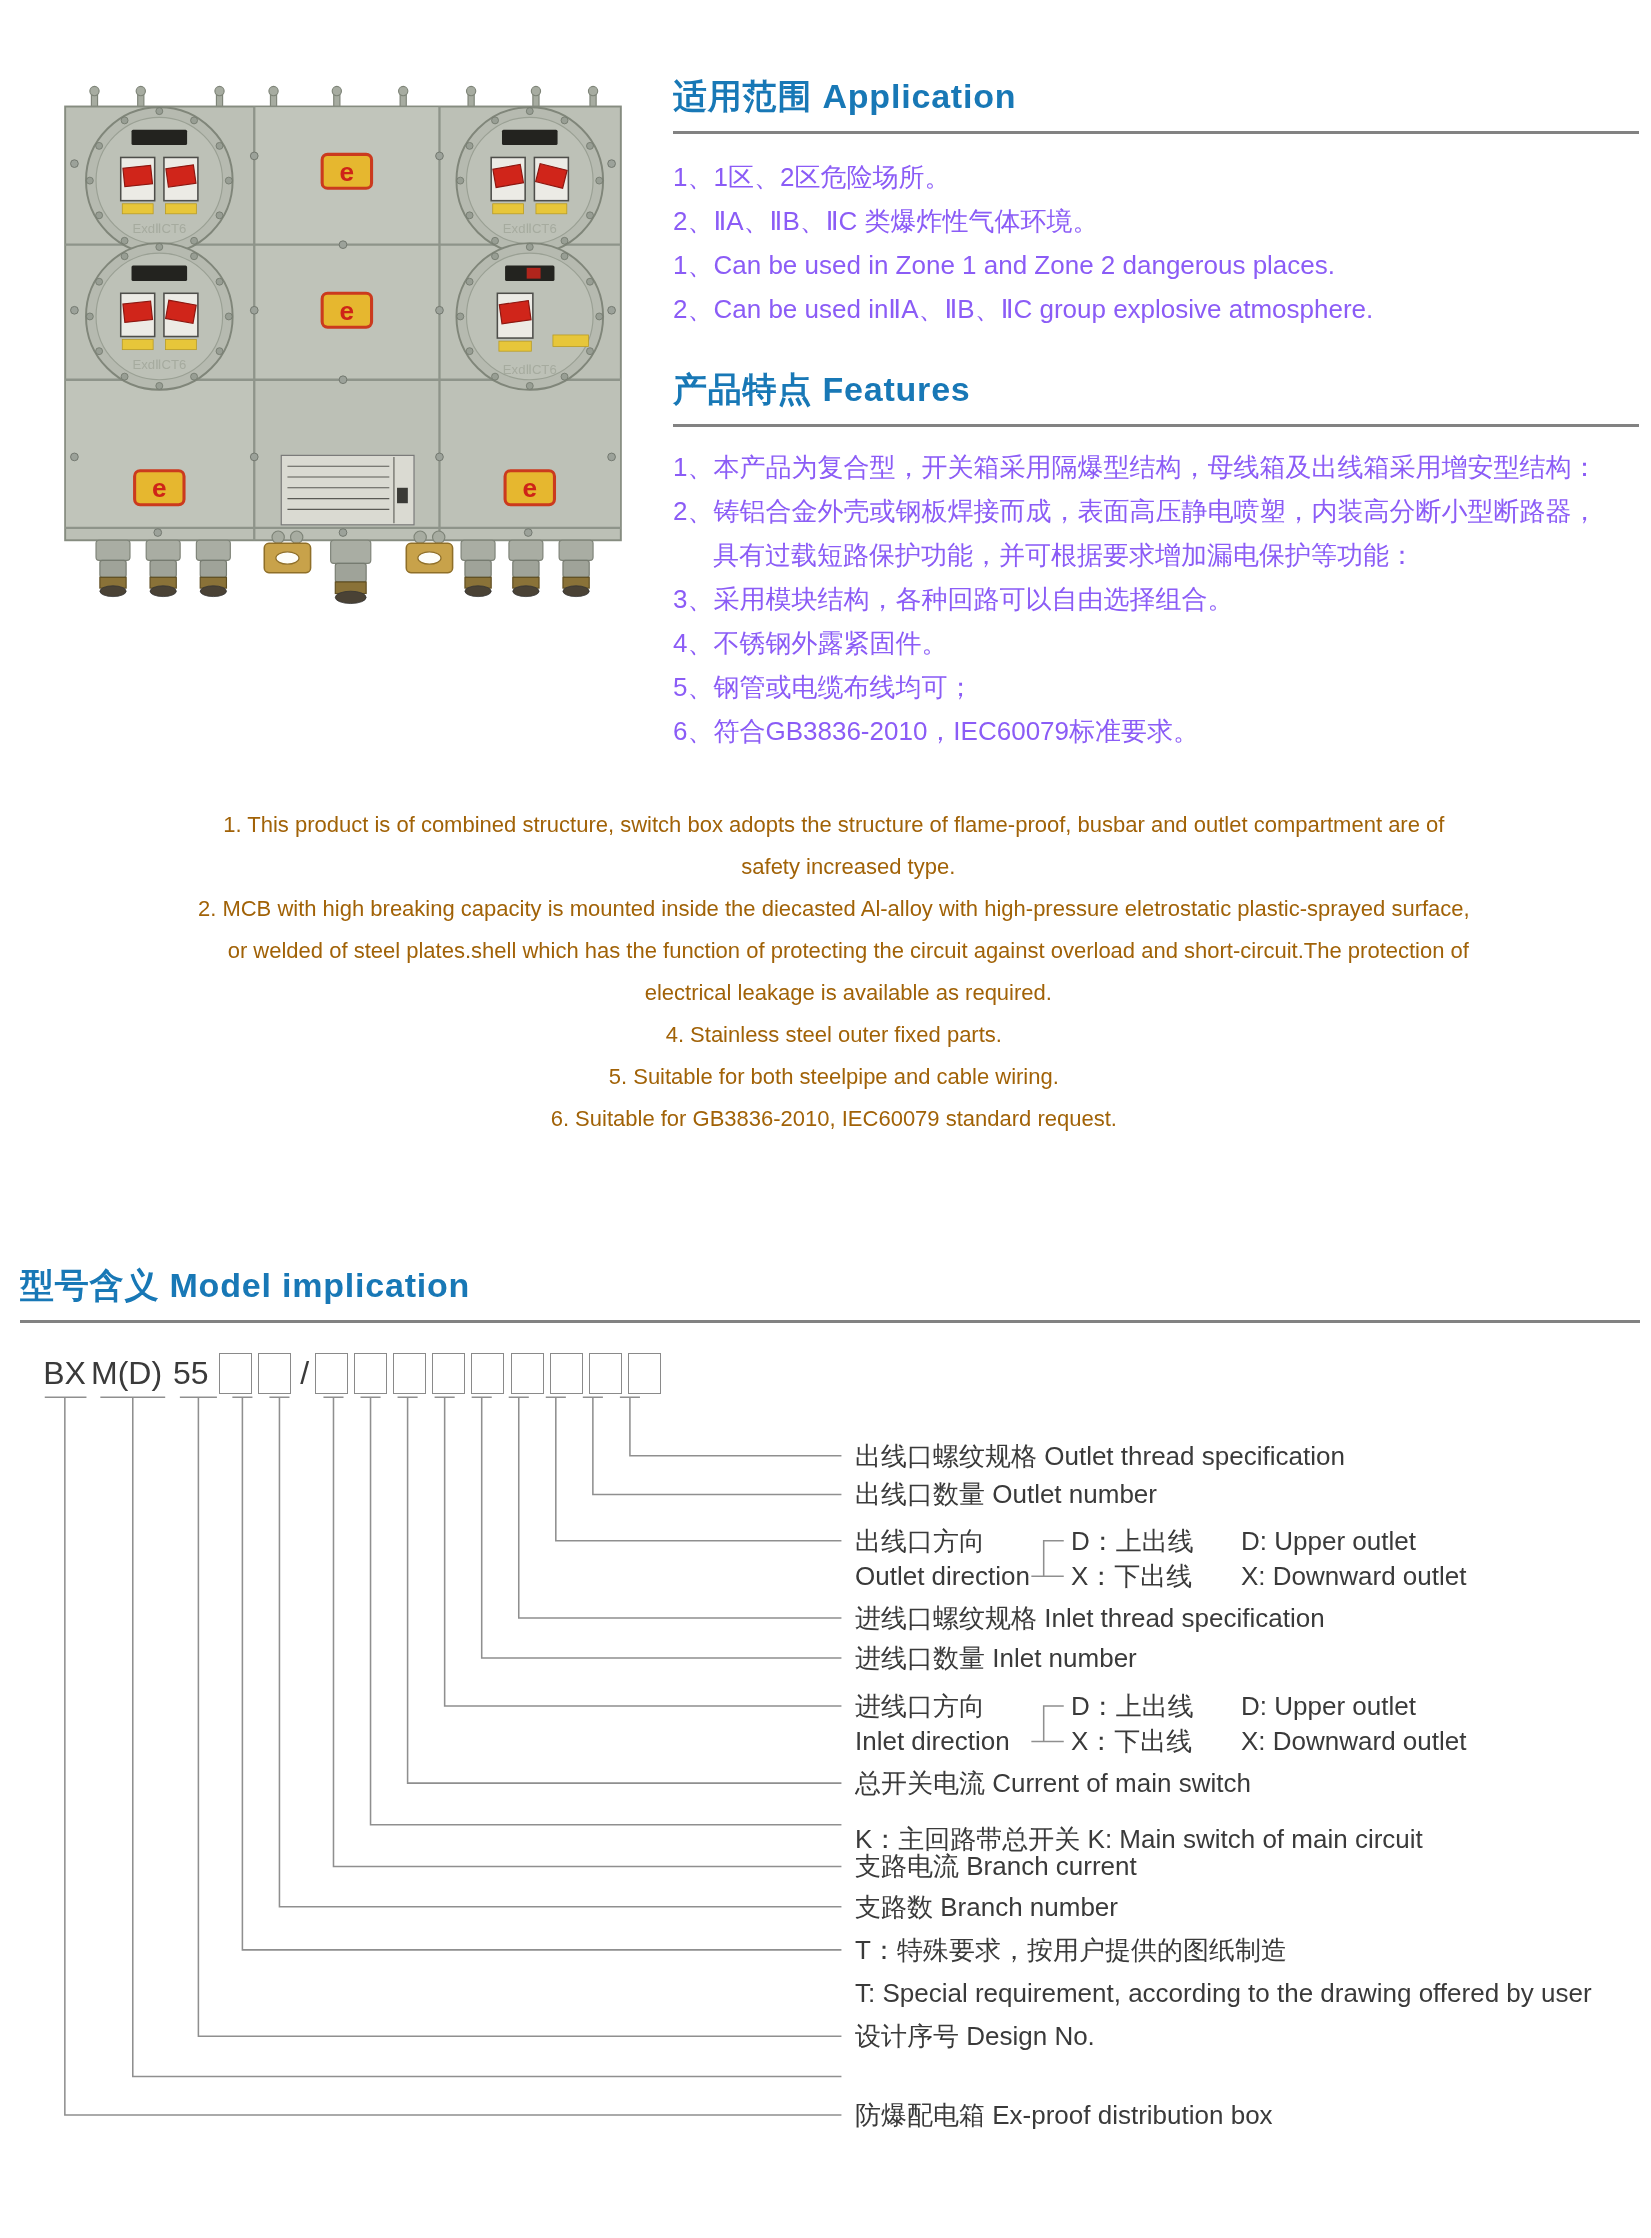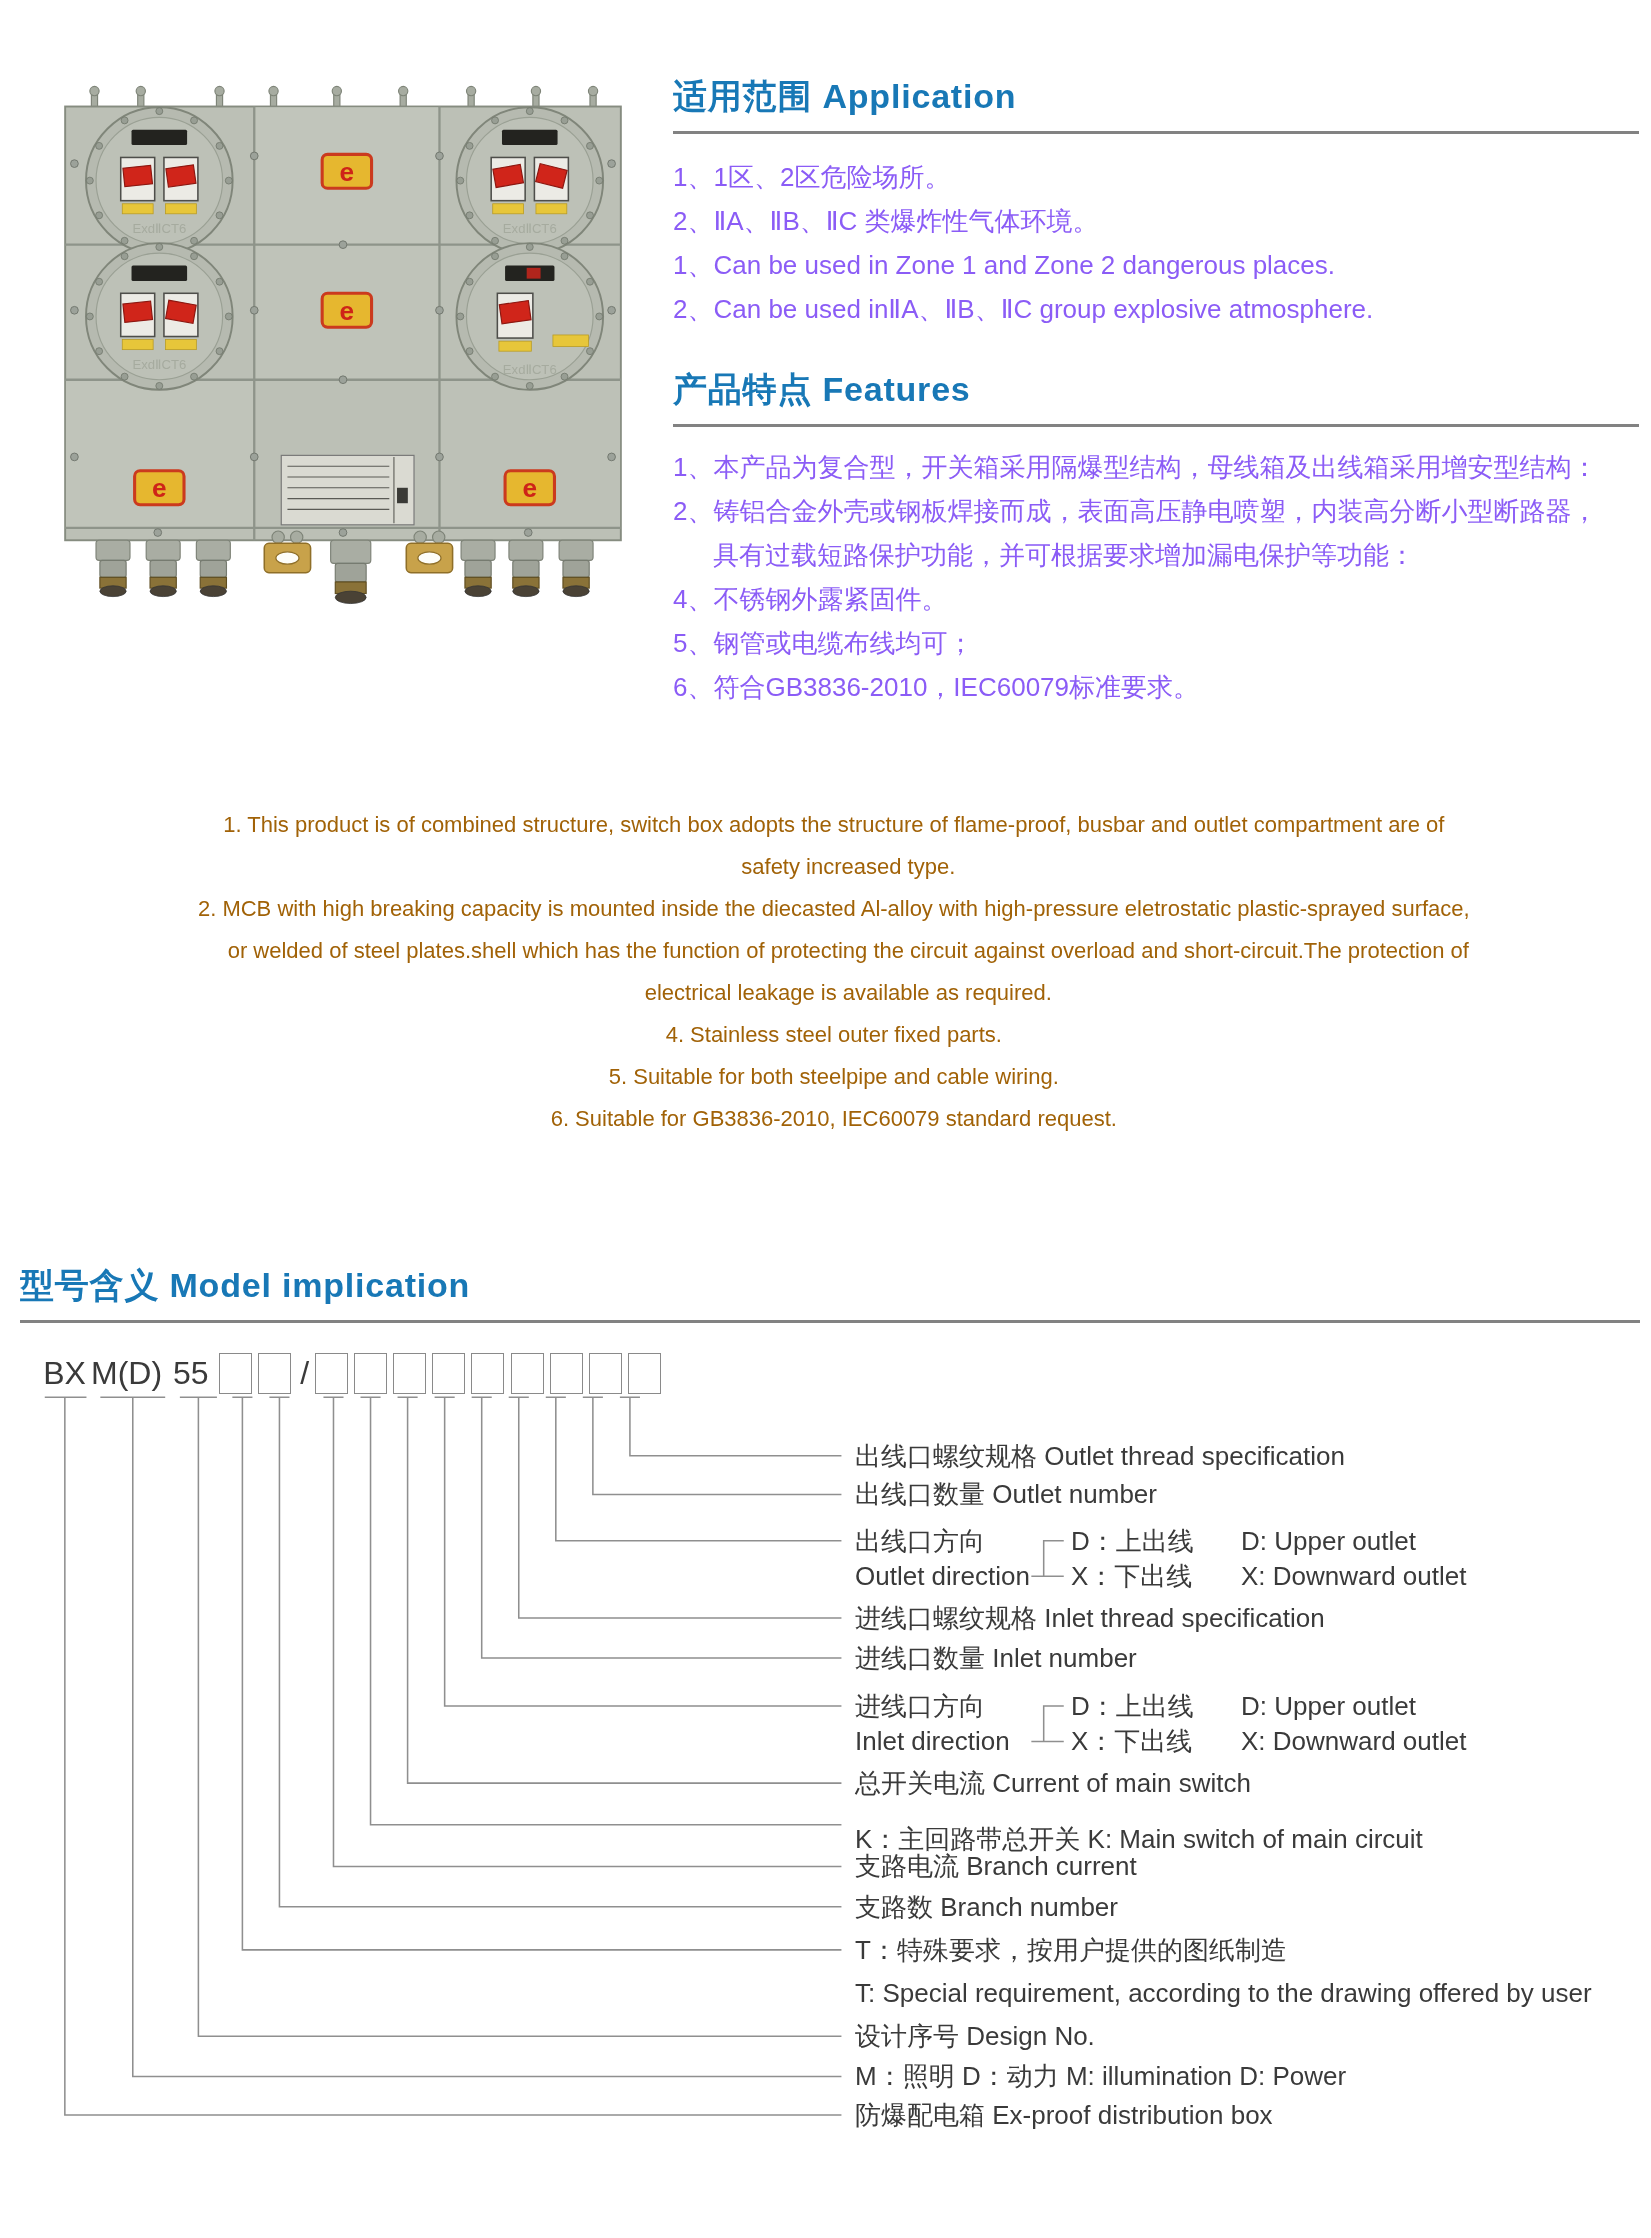--- a/index.html
+++ b/index.html
@@ -340,20 +340,21 @@
     </div>
   </div>
 
   <div class="sec" style="left:673px;top:367px;width:966px;">
     <div class="sec-title">产品特点 Features</div>
     <div class="sec-rule"></div>
     <div class="feat-items" style="margin-top:18.5px;">
       <div class="item">1、本产品为复合型，开关箱采用隔爆型结构，母线箱及出线箱采用增安型结构：</div>
       <div class="item">2、铸铝合金外壳或钢板焊接而成，表面高压静电喷塑，内装高分断小型断路器，</div>
       <div class="item cont">具有过载短路保护功能，并可根据要求增加漏电保护等功能：</div>
+      <div class="item">3、采用模块结构，各种回路可以自由选择组合。</div>
       <div class="item">4、不锈钢外露紧固件。</div>
       <div class="item">5、钢管或电缆布线均可；</div>
       <div class="item">6、符合GB3836-2010，IEC60079标准要求。</div>
     </div>
   </div>
 
   <div class="eng-list">
     <div class="eng-line">1. This product is of combined structure, switch box adopts the structure of flame-proof, busbar and outlet compartment are of</div>
     <div class="eng-line wrap">safety increased type.</div>
     <div class="eng-line">2. MCB with high breaking capacity is mounted inside the diecasted Al-alloy with high-pressure eletrostatic plastic-sprayed surface,</div>
@@ -434,18 +435,17 @@
     <div class="callout" style="left:1071px;top:398px;">X：下出线</div>
     <div class="callout" style="left:1241px;top:398px;">X: Downward outlet</div>
 
     <div class="callout" style="left:855px;top:440px;">总开关电流 Current of main switch</div>
     <div class="callout" style="left:855px;top:482px;margin-top:14px;">K：主回路带总开关 K: Main switch of main circuit</div>
     <div class="callout" style="left:855px;top:523px;">支路电流 Branch current</div>
     <div class="callout" style="left:855px;top:564px;">支路数 Branch number</div>
     <div class="callout" style="left:855px;top:607px;">T：特殊要求，按用户提供的图纸制造</div>
     <div class="callout" style="left:855px;top:650px;">T: Special requirement, according to the drawing offered by user</div>
     <div class="callout" style="left:855px;top:693px;">设计序号 Design No.</div>
-    <div class="callout" style="left:855px;top:733px;">M：照明 D：动力 M: illumination D: Power</div>
     <div class="callout" style="left:855px;top:772px;">防爆配电箱 Ex-proof distribution box</div>
   </div>
 
 </div>
 
 
 </body></html>

